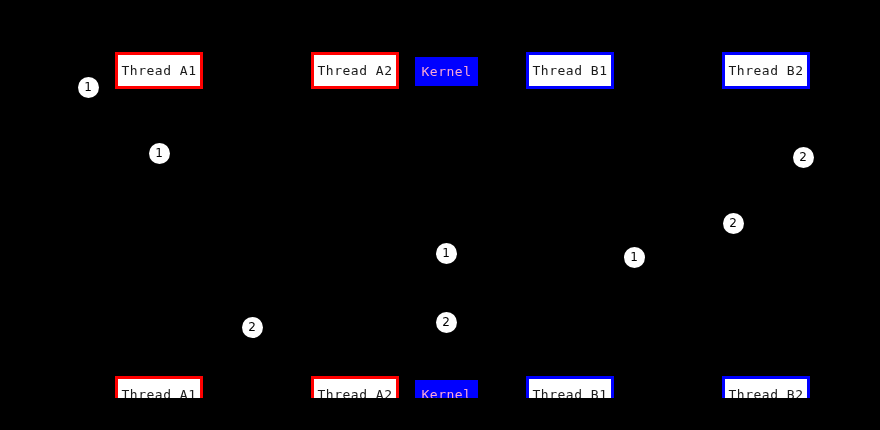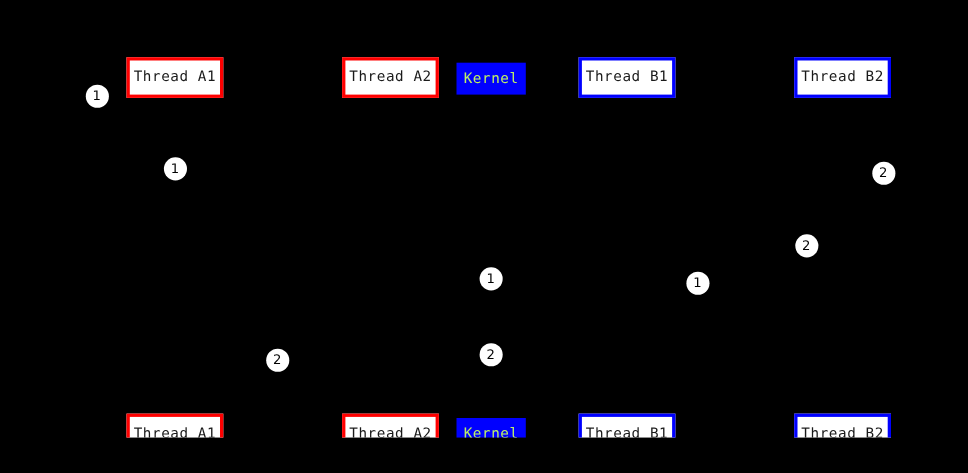--- a/index.html
+++ b/index.html
@@ -37,21 +37,21 @@
   .participant.boxed {
     background: #ffffff;
     color: #1a1a1a;
     border-style: solid;
     border-width: 3px;
   }
   .participant.red-border  { border-color: #ff0000; }
   .participant.blue-border { border-color: #0000ff; margin-left: 32px; }
   .participant.filled {
     background: #0000ff;
-    color: #bef264;
+    color: #f9a8d4;
     border: none;
   }
 
   
   .lifeline {
     position: absolute;
     width: 1px;
     background: #000000;
   }
 

